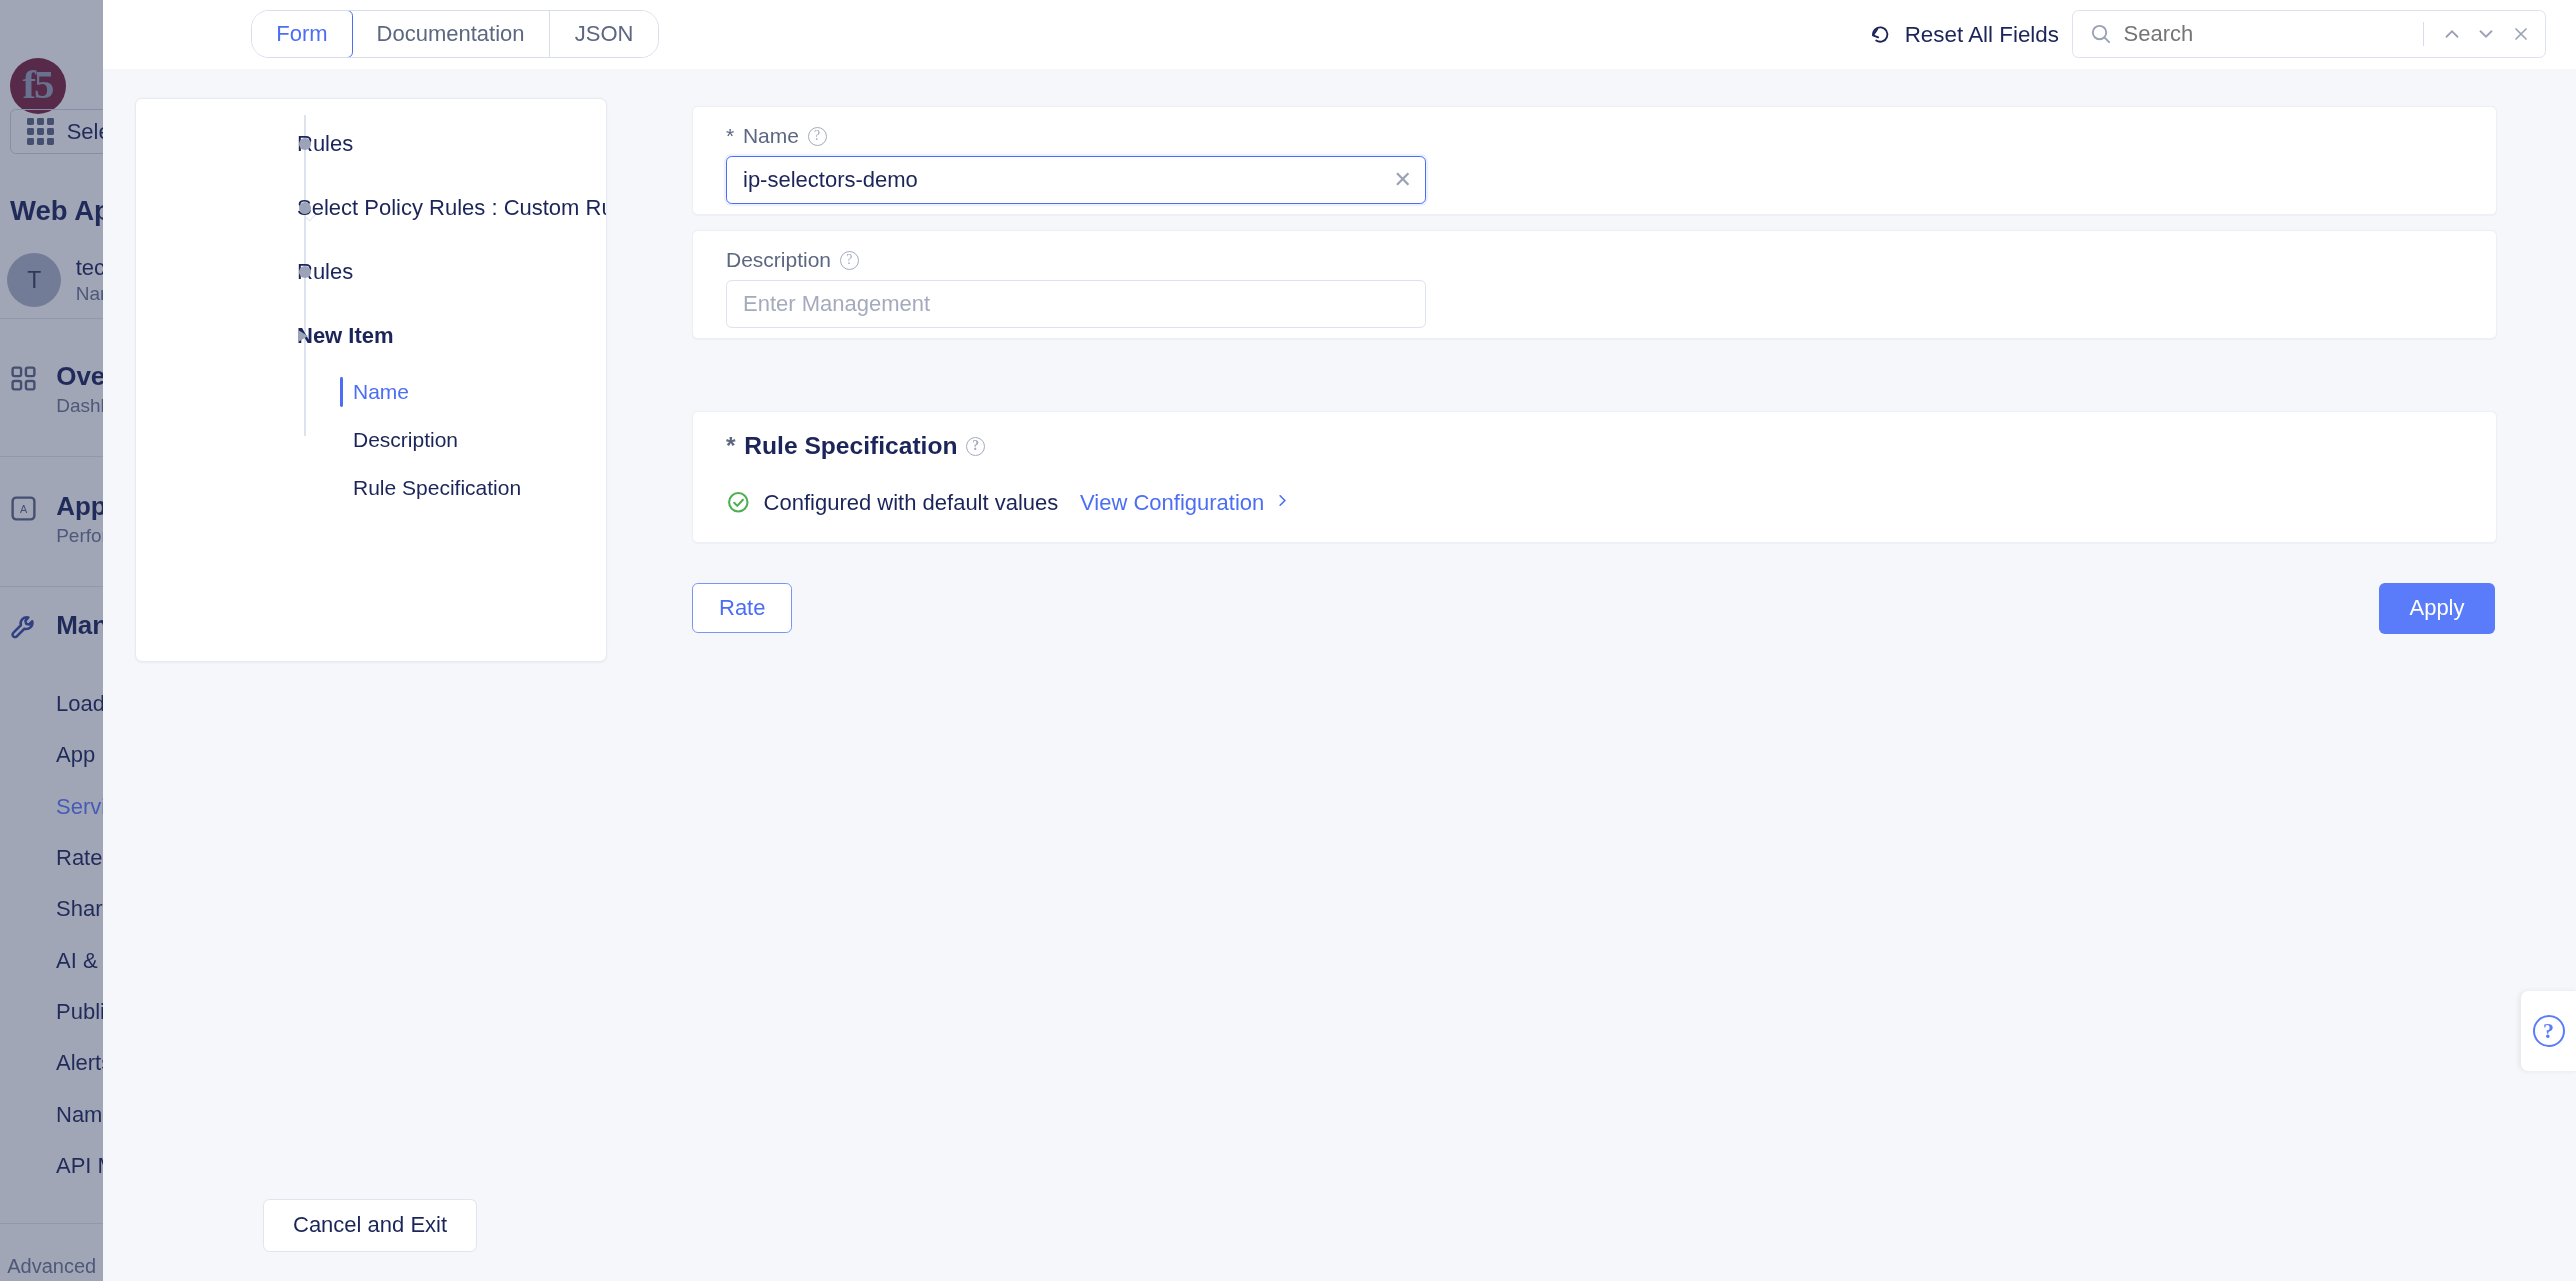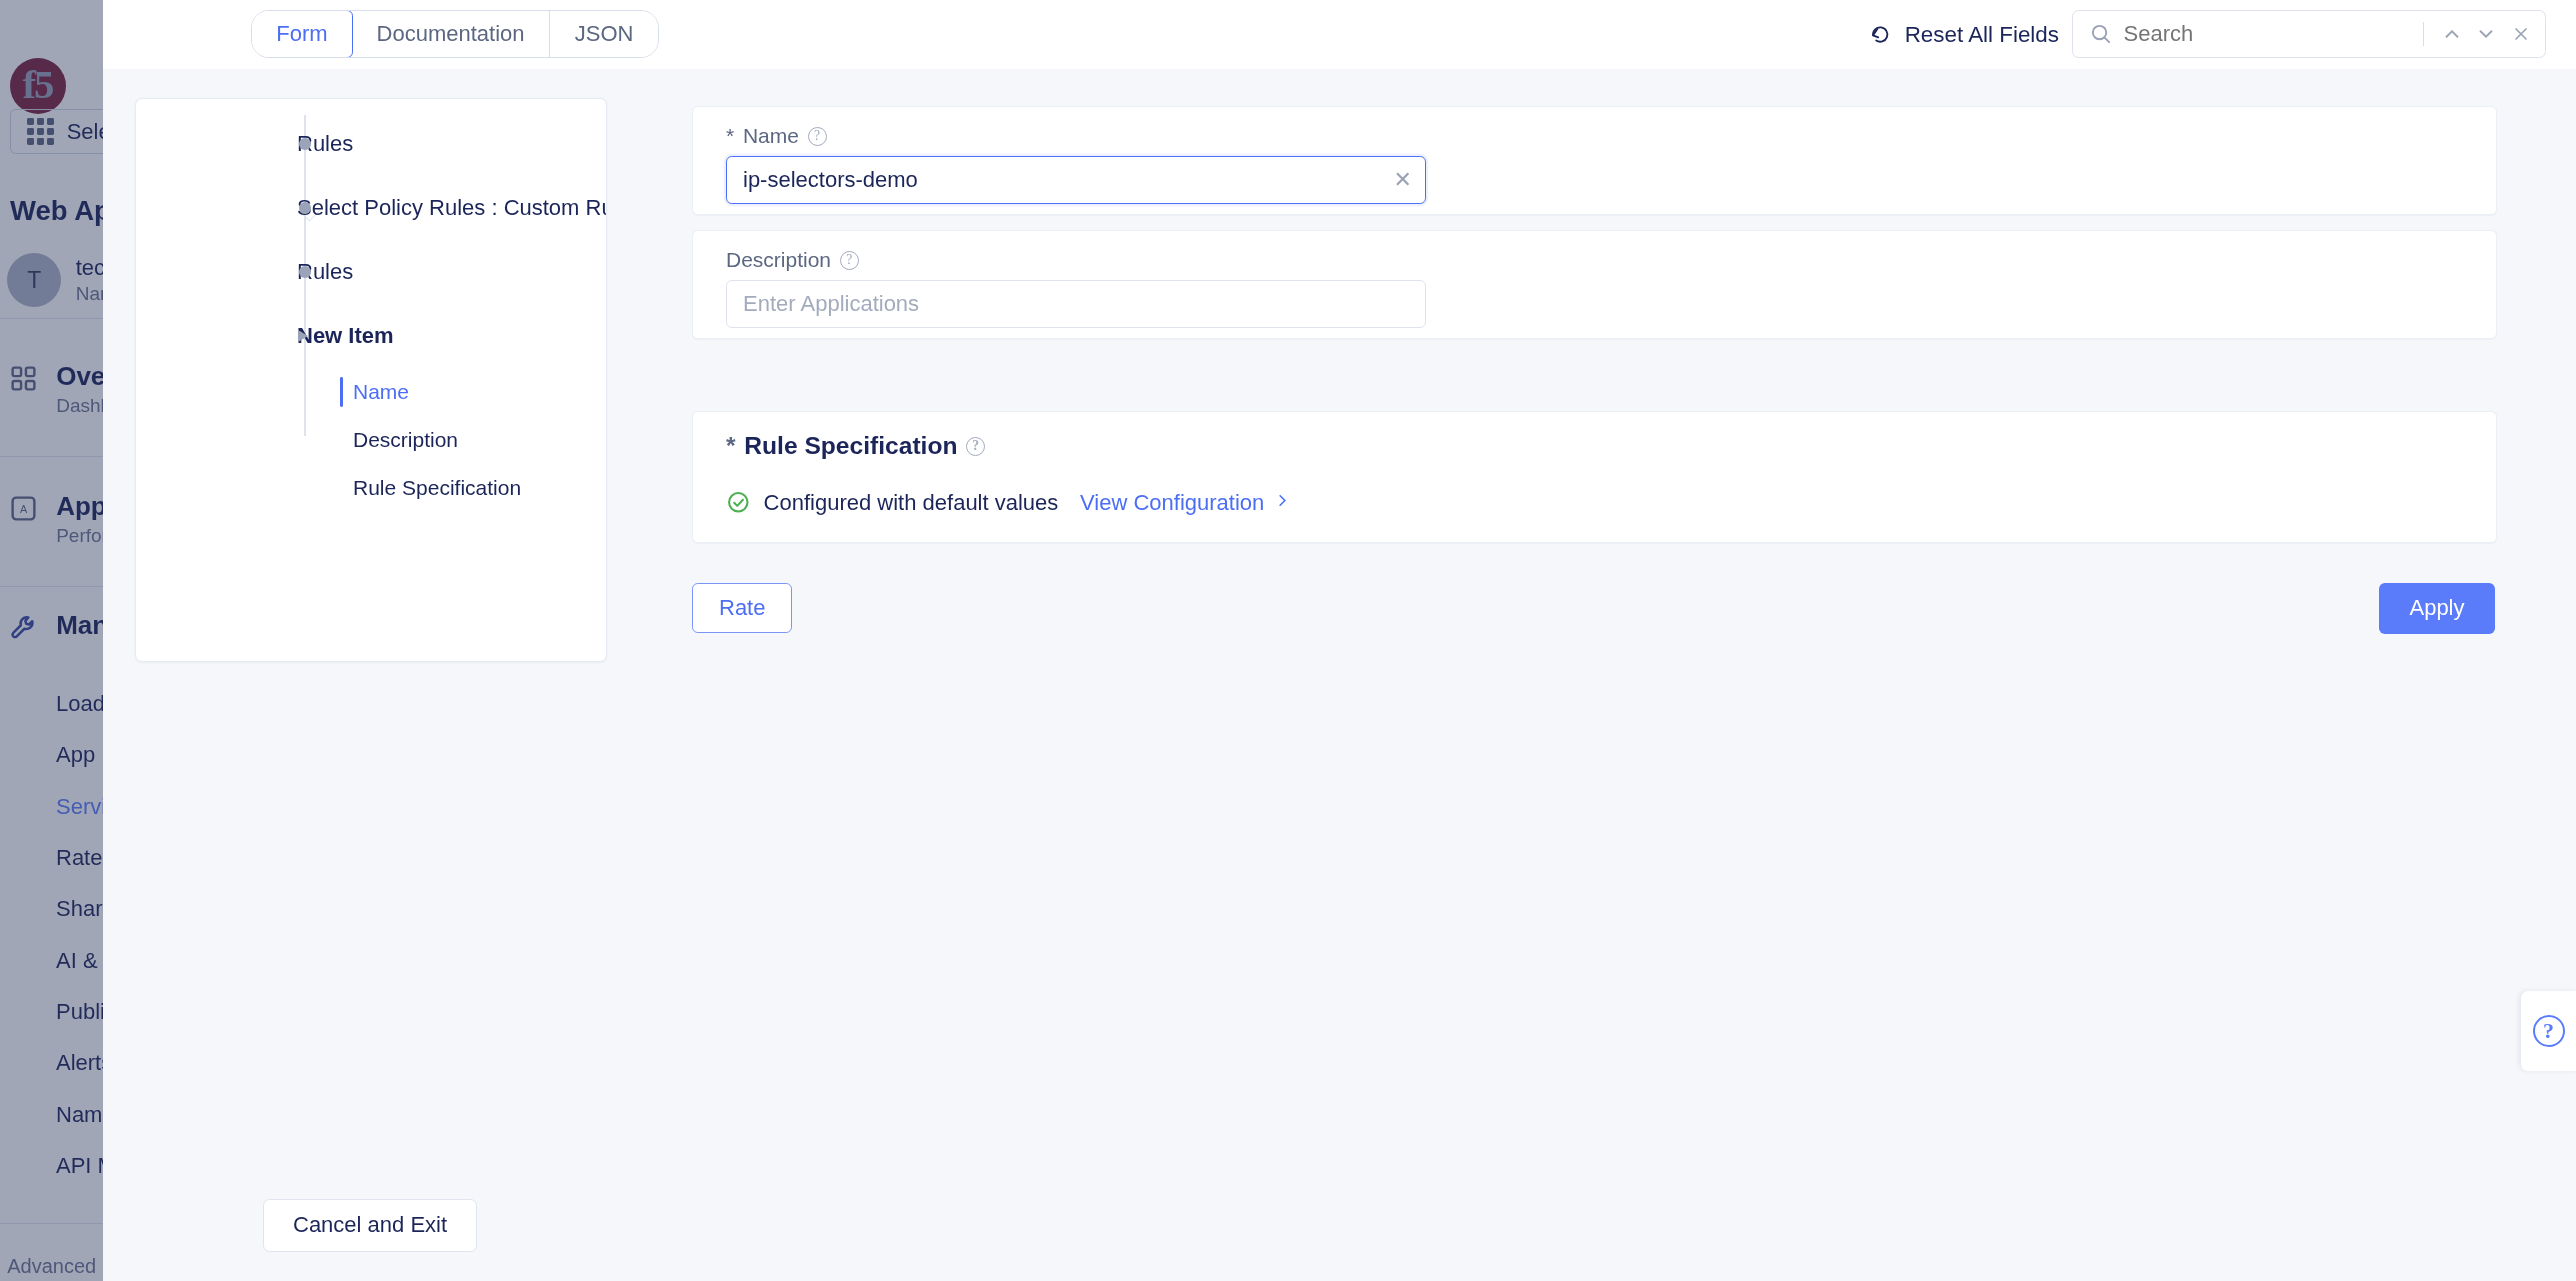--- a/index.html
+++ b/index.html
@@ -502,21 +502,21 @@
     <span class="clear-x">✕</span>
   </div>
 </div>
 
 <div class="form-card" id="card-desc">
   <div class="field-label">
     <span>Description</span>
     <span class="help-circle">?</span>
   </div>
   <div class="text-input">
-    <span class="ph">Enter Applications</span>
+    <span class="ph">Enter Management</span>
   </div>
 </div>
 
 <div class="form-card" id="card-rule">
   <div id="rule-title">
     <span class="req-star">*</span>
     <span>Rule Specification</span>
     <span class="help-circle">?</span>
   </div>
   <div id="rule-status">

